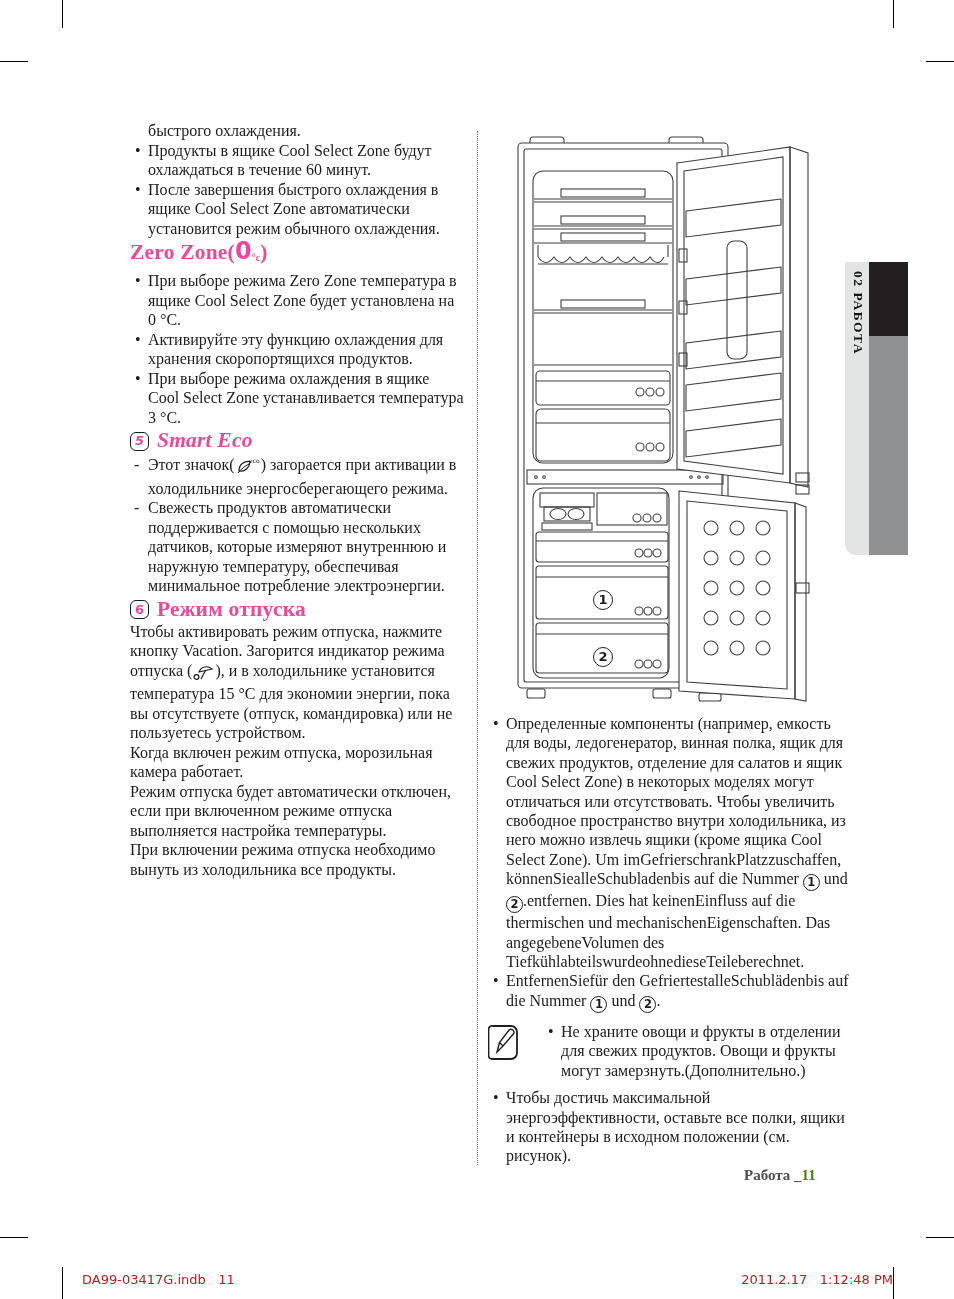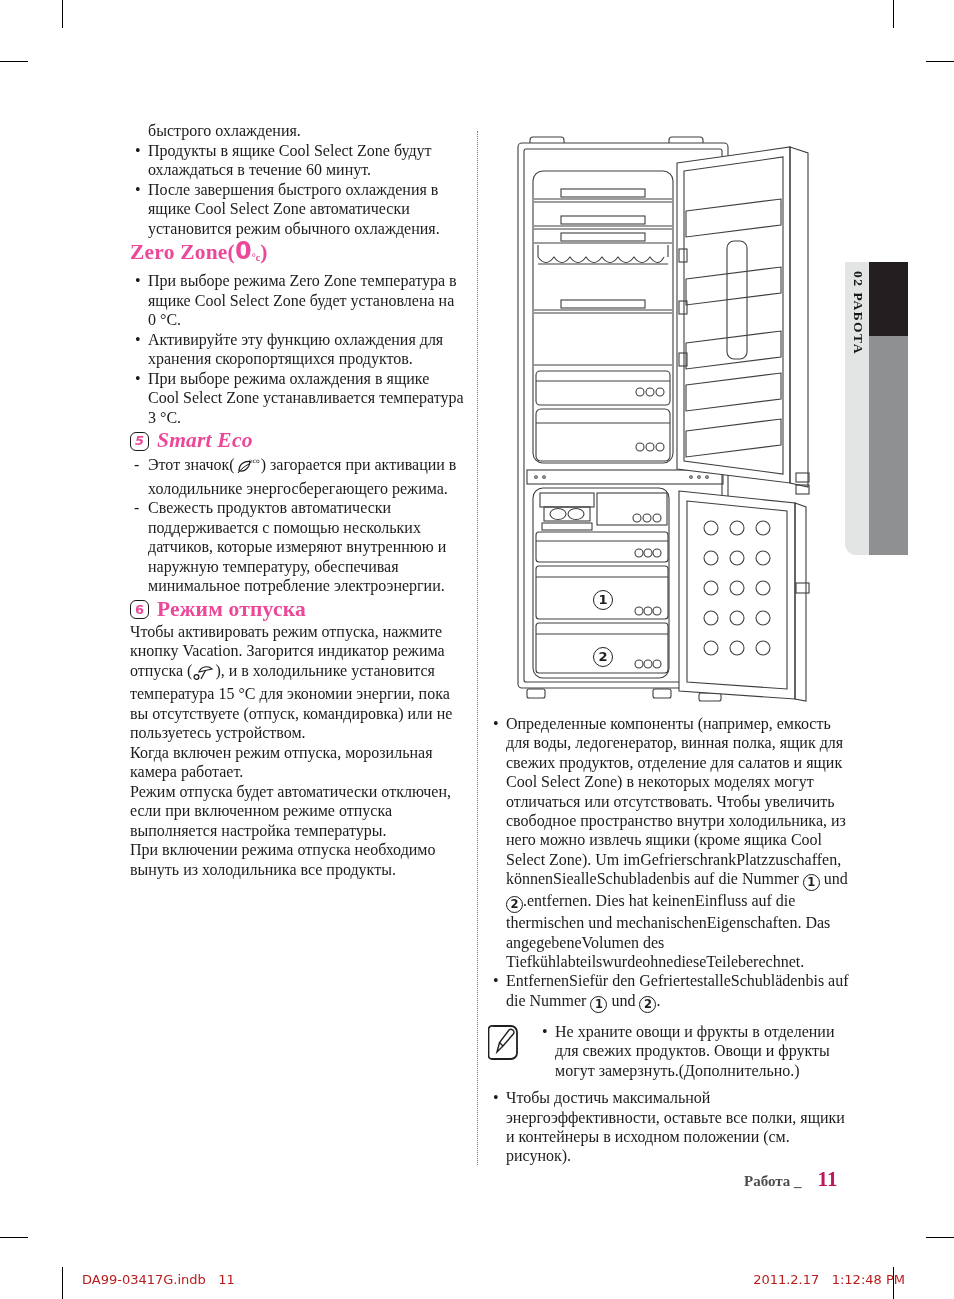--- a/index.html
+++ b/index.html
@@ -56,21 +56,21 @@
     border:1.2px solid #1a1a1a; border-radius:50%; text-align:center;
     font-size:11.5px; line-height:14.5px; font-weight:bold; vertical-align:-2px;
     font-family:"DejaVu Sans",sans-serif;
   }
   .icon-inline { display:inline-block; vertical-align:-4px; margin:0 1px; }
   .zz-icon { font-weight:bold; white-space:nowrap; }
   .zz-zero { font-size:24px; font-family:"DejaVu Sans",sans-serif; font-weight:bold; }
   .zz-deg  { font-size:10px; vertical-align:-2px; letter-spacing:0; }
 
   
-  .note-block { display:flex; gap:22px; margin-top:9px; }
+  .note-block { display:flex; gap:28px; margin-top:9px; }
   .note-icon { flex:none; margin-top:2px; }
   .note-body { flex:1; }
   .note-body .bullets { padding-left:14px; }
 
   
   .figure { position:absolute; left:503px; top:133px; width:322px; height:578px; }
   .figure svg { display:block; }
   .callout {
     position:absolute; width:20px; height:20px; box-sizing:border-box;
     border:1.4px solid #222; border-radius:50%; background:#fff;
@@ -89,27 +89,27 @@
   }
   .tab-strip span {
     writing-mode:vertical-rl; font-weight:bold; font-size:13.5px; letter-spacing:1.5px;
     color:#161616; padding-top:9px; white-space:nowrap;
   }
   .tab-black { position:absolute; left:24px; top:0; width:39px; height:74px; background:#231f20; }
   .tab-gray  { position:absolute; left:24px; top:74px; width:39px; height:219px; background:#8f9091; }
 
   
   .page-label { position:absolute; left:744px; top:1167px; color:#4c4d4f; font-weight:bold; font-size:15px; }
-  .page-label .num { color:#be185d; font-size:21px;margin-left:16px; }
+  .page-label .num { color:#4d7c0f; font-size:15px; }
   .print-foot {
     position:absolute; font-family:"DejaVu Sans","Liberation Sans",sans-serif;
     font-size:13px; color:#b91c1c; white-space:pre; top:1272px;
   }
   .print-foot.left { left:82px; }
-  .print-foot.right { right:49px; }
+  .print-foot.right { right:61px; }
 </style>
 </head>
 <body>
 
 <div class="crop v" style="left:62px; top:0; height:28px;"></div>
 <div class="crop h" style="left:0; top:61px; width:28px;"></div>
 <div class="crop v" style="left:893px; top:0; height:28px;"></div>
 <div class="crop h" style="left:926px; top:61px; width:28px;"></div>
 <div class="crop h" style="left:0; top:1237px; width:28px;"></div>
 <div class="crop v" style="left:62px; top:1267px; height:32px;"></div>

